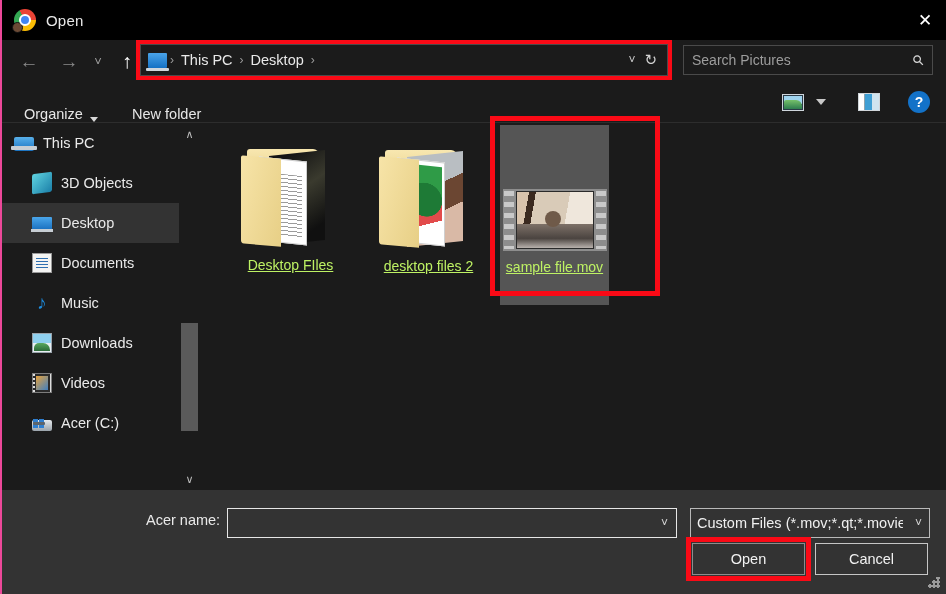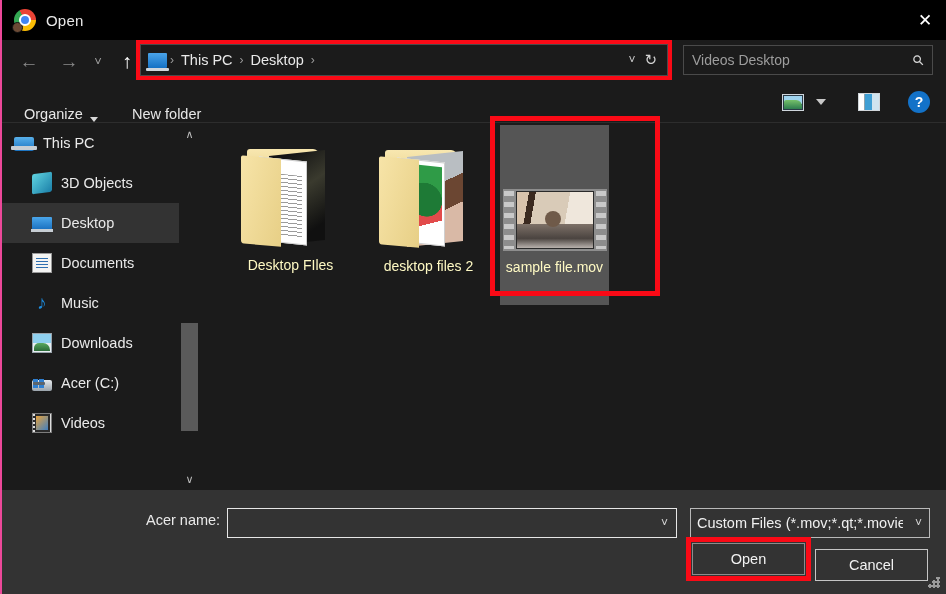--- a/index.html
+++ b/index.html
@@ -214,21 +214,21 @@
     position:absolute;left:198px;top:123px;width:748px;height:367px;background:#1b1b1b;
   }
   .file-tile{
     position:absolute;width:117px;height:160px;
     display:flex;flex-direction:column;align-items:center;
   }
   #tile-desktop-files{left:32px;top:8px;}
   #tile-desktop-files-2{left:170px;top:9px;}
   #tile-sample-file{left:300px;top:2px;width:109px;height:174px;background:#555555;padding-top:6px;}
   .tile-label{
-    color:#fef9c3;font-size:14px;margin-top:8px;white-space:nowrap;text-align:center;
+    color:#bef264;font-size:14px;margin-top:8px;white-space:nowrap;text-align:center;text-decoration:underline;
   }
 
   
   .folder{position:relative;width:100px;height:102px;margin-top:16px;}
   .folder .photo{
     position:absolute;left:28px;top:6px;width:56px;height:90px;
     background:linear-gradient(150deg,#141414 10%,#3a3a2e 45%,#101010 85%);
     transform:skewY(-6deg);
   }
   .folder .photo.f2{
@@ -314,21 +314,21 @@
   }
   .ftype-select .chev{margin-left:auto;margin-right:7px;color:#d6d6d6;font-size:12px;}
 
   .btn{
     position:absolute;height:32px;width:113px;
     background:#333333;border:1px solid #c6c6c6;box-sizing:border-box;
     color:#f2f2f2;font-size:14.5px;
     display:flex;align-items:center;justify-content:center;
   }
   #btn-open{left:690px;top:543px;border-color:#8c8c8c;}
-  #btn-cancel{left:813px;top:543px;margin-top:6px;}
+  #btn-cancel{left:813px;top:543px;}
   .open-highlight{
     position:absolute;left:684px;top:537px;width:125px;height:44px;
     border:5px solid #fa0a16;box-sizing:border-box;z-index:7;pointer-events:none;
   }
   .resize-grip{
     position:absolute;right:6px;bottom:5px;width:12px;height:12px;
     background:
       radial-gradient(circle 1.6px at 2px 9px,#9a9a9a 99%,transparent) ,
       radial-gradient(circle 1.6px at 6px 9px,#9a9a9a 99%,transparent),
       radial-gradient(circle 1.6px at 10px 9px,#9a9a9a 99%,transparent),
@@ -365,21 +365,21 @@
     <span class="crumb">Desktop</span>
     <span class="crumb-sep">›</span>
     <span class="addr-right">
       <span class="addr-chev">˅</span>
       <span class="addr-refresh">↻</span>
     </span>
   </div>
   <div class="addr-highlight"></div>
 
   <div class="searchbox">
-    <span class="search-ph">Videos Desktop</span>
+    <span class="search-ph">Search Pictures</span>
     <span class="search-icon">⚲</span>
   </div>
 
   <div class="cmdbar">
     <div class="cmd-item" id="cmd-organize">
       <span>Organize</span>
       <span class="caret"></span>
     </div>
     <div class="cmd-item" id="cmd-newfolder">
       <span>New folder</span>
@@ -416,26 +416,26 @@
     </div>
     <div class="side-item">
       <span class="side-ico ic-music">♪</span>
       <span>Music</span>
     </div>
     <div class="side-item">
       <span class="side-ico ic-pic"></span>
       <span>Downloads</span>
     </div>
     <div class="side-item">
+      <span class="side-ico ic-vid"></span>
+      <span>Videos</span>
+    </div>
+    <div class="side-item">
       <span class="side-ico ic-drive ic-drivec"></span>
       <span>Acer (C:)</span>
-    </div>
-    <div class="side-item">
-      <span class="side-ico ic-vid"></span>
-      <span>Videos</span>
     </div>
     <div class="side-item">
       
       
     </div>
 
   </div>
 
   <div class="side-scroll">
     <div class="ss-arrow up">∧</div>

